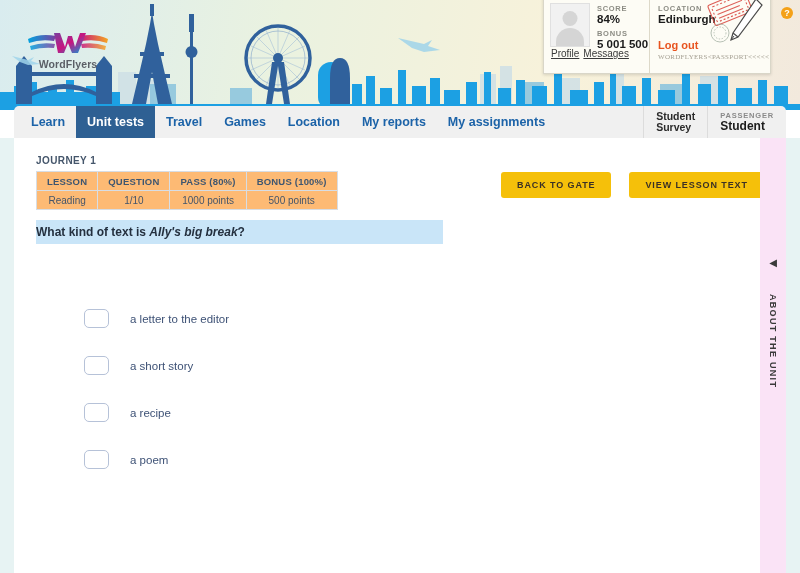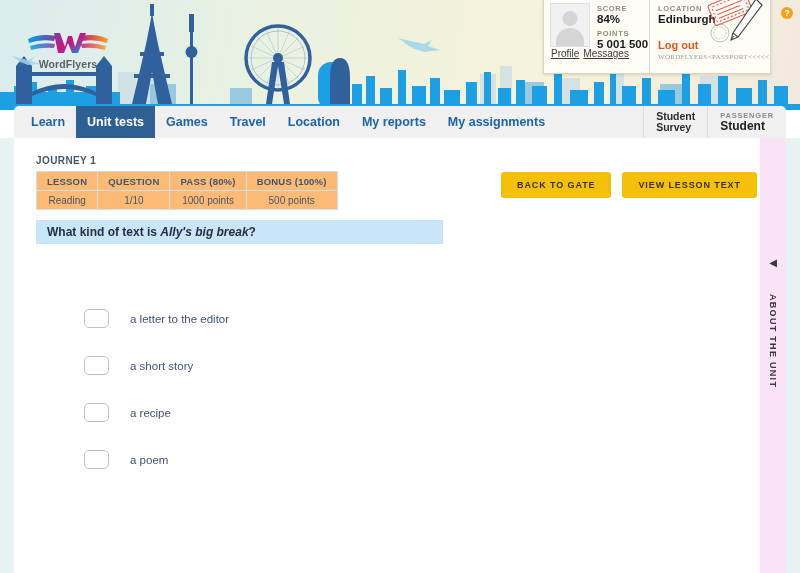--- a/index.html
+++ b/index.html
@@ -150,32 +150,32 @@
   }
   .info-table th, .info-table td {
     border: 1px solid #d7dde4;
     text-align: center; font-size: 9.5px; color: #3e5670;
     height: 19px; padding: 0 10px; white-space: nowrap;
   }
   .info-table th { font-weight: bold; letter-spacing: .2px; }
   .info-table td { font-weight: normal; font-size: 10px; color: #44556a; }
 
   
-  .actions { position: absolute; left: 487px; top: 34px; display: flex; gap: 11px; }
+  .actions { position: absolute; left: 487px; top: 34px; display: flex; gap: 18px; }
   .btn-yellow {
     background: #f5c00a; color: #3a3026; border: none; border-radius: 3px;
     font-family: "Liberation Sans", sans-serif;
     font-size: 9px; font-weight: bold; letter-spacing: .9px;
     padding: 8px 16px; cursor: pointer; white-space: nowrap;
   }
 
   
   .question-bar {
     position: absolute; left: 22px; top: 82px; width: 407px; height: 24px;
-    background: #c9e5f8; display: flex; align-items: center; padding-left: 11px;
+    background: #c9e5f8; display: flex; align-items: center; 
   }
   .question-text {
     font-size: 12px; font-weight: bold; color: #24303f; white-space: nowrap;
   }
   .question-text em { font-style: italic; }
 
   
   .answers { position: absolute; left: 70px; top: 170px; }
   .answer-row {
     display: flex; align-items: center; height: 21px; margin-bottom: 26px; cursor: pointer;
@@ -331,21 +331,21 @@
       </svg>
       <div class="logo-text">WordFlyers</div>
     </div>
 
     <div class="passport">
       <div class="pp-left">
         <div class="avatar"></div>
         <div class="pp-stats">
           <div class="pp-label">SCORE</div>
           <div class="pp-value">84%</div>
-          <div class="pp-label">POINTS</div>
+          <div class="pp-label">BONUS</div>
           <div class="pp-value">5 001 500</div>
         </div>
         <div class="pp-links">
           <span class="pp-link">Profile</span>
           <span class="pp-link">Messages</span>
         </div>
       </div>
       <div class="pp-right">
         <div class="pp-label">LOCATION</div>
         <div class="pp-value">Edinburgh</div>
@@ -370,22 +370,22 @@
           </g>
         </svg>
       </div>
     </div>
   </div>
 
   <div class="navbar">
     <div class="nav-tabs">
       <div class="nav-tab">Learn</div>
       <div class="nav-tab active">Unit tests</div>
+      <div class="nav-tab">Travel</div>
       <div class="nav-tab">Games</div>
-      <div class="nav-tab">Travel</div>
       <div class="nav-tab">Location</div>
       <div class="nav-tab">My reports</div>
       <div class="nav-tab">My assignments</div>
     </div>
     <div class="nav-right">
       <div class="nav-cell survey">
         <span>Student</span>
         <span>Survey</span>
       </div>
       <div class="nav-cell passenger">

